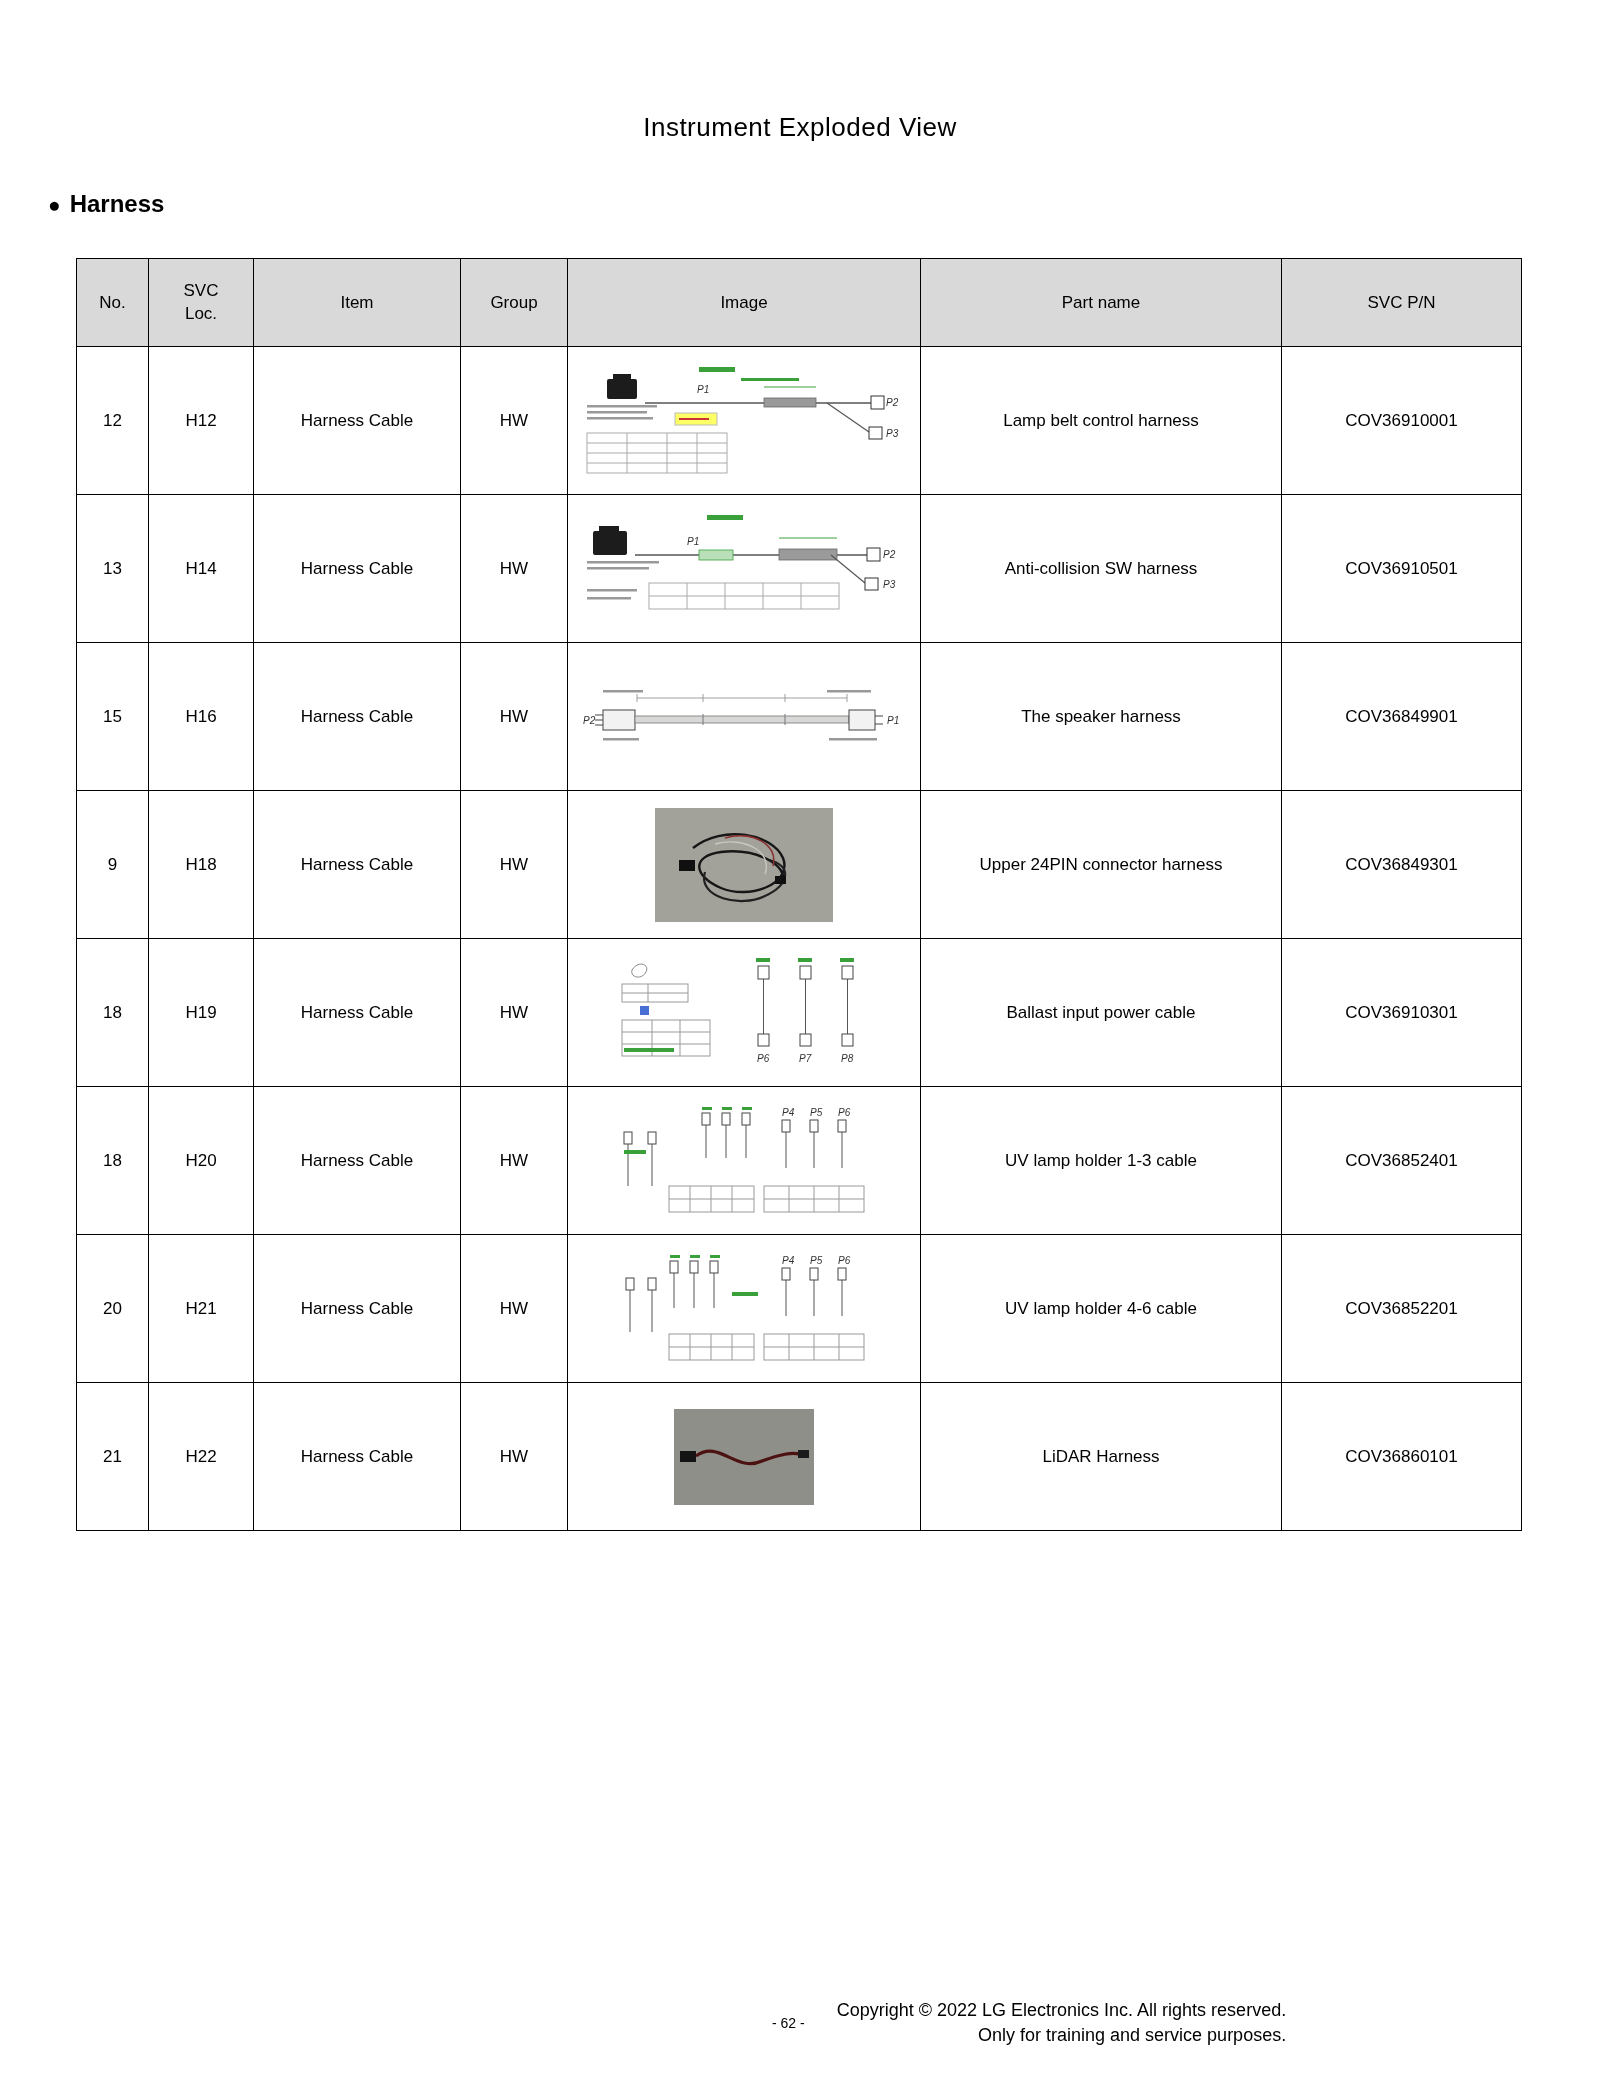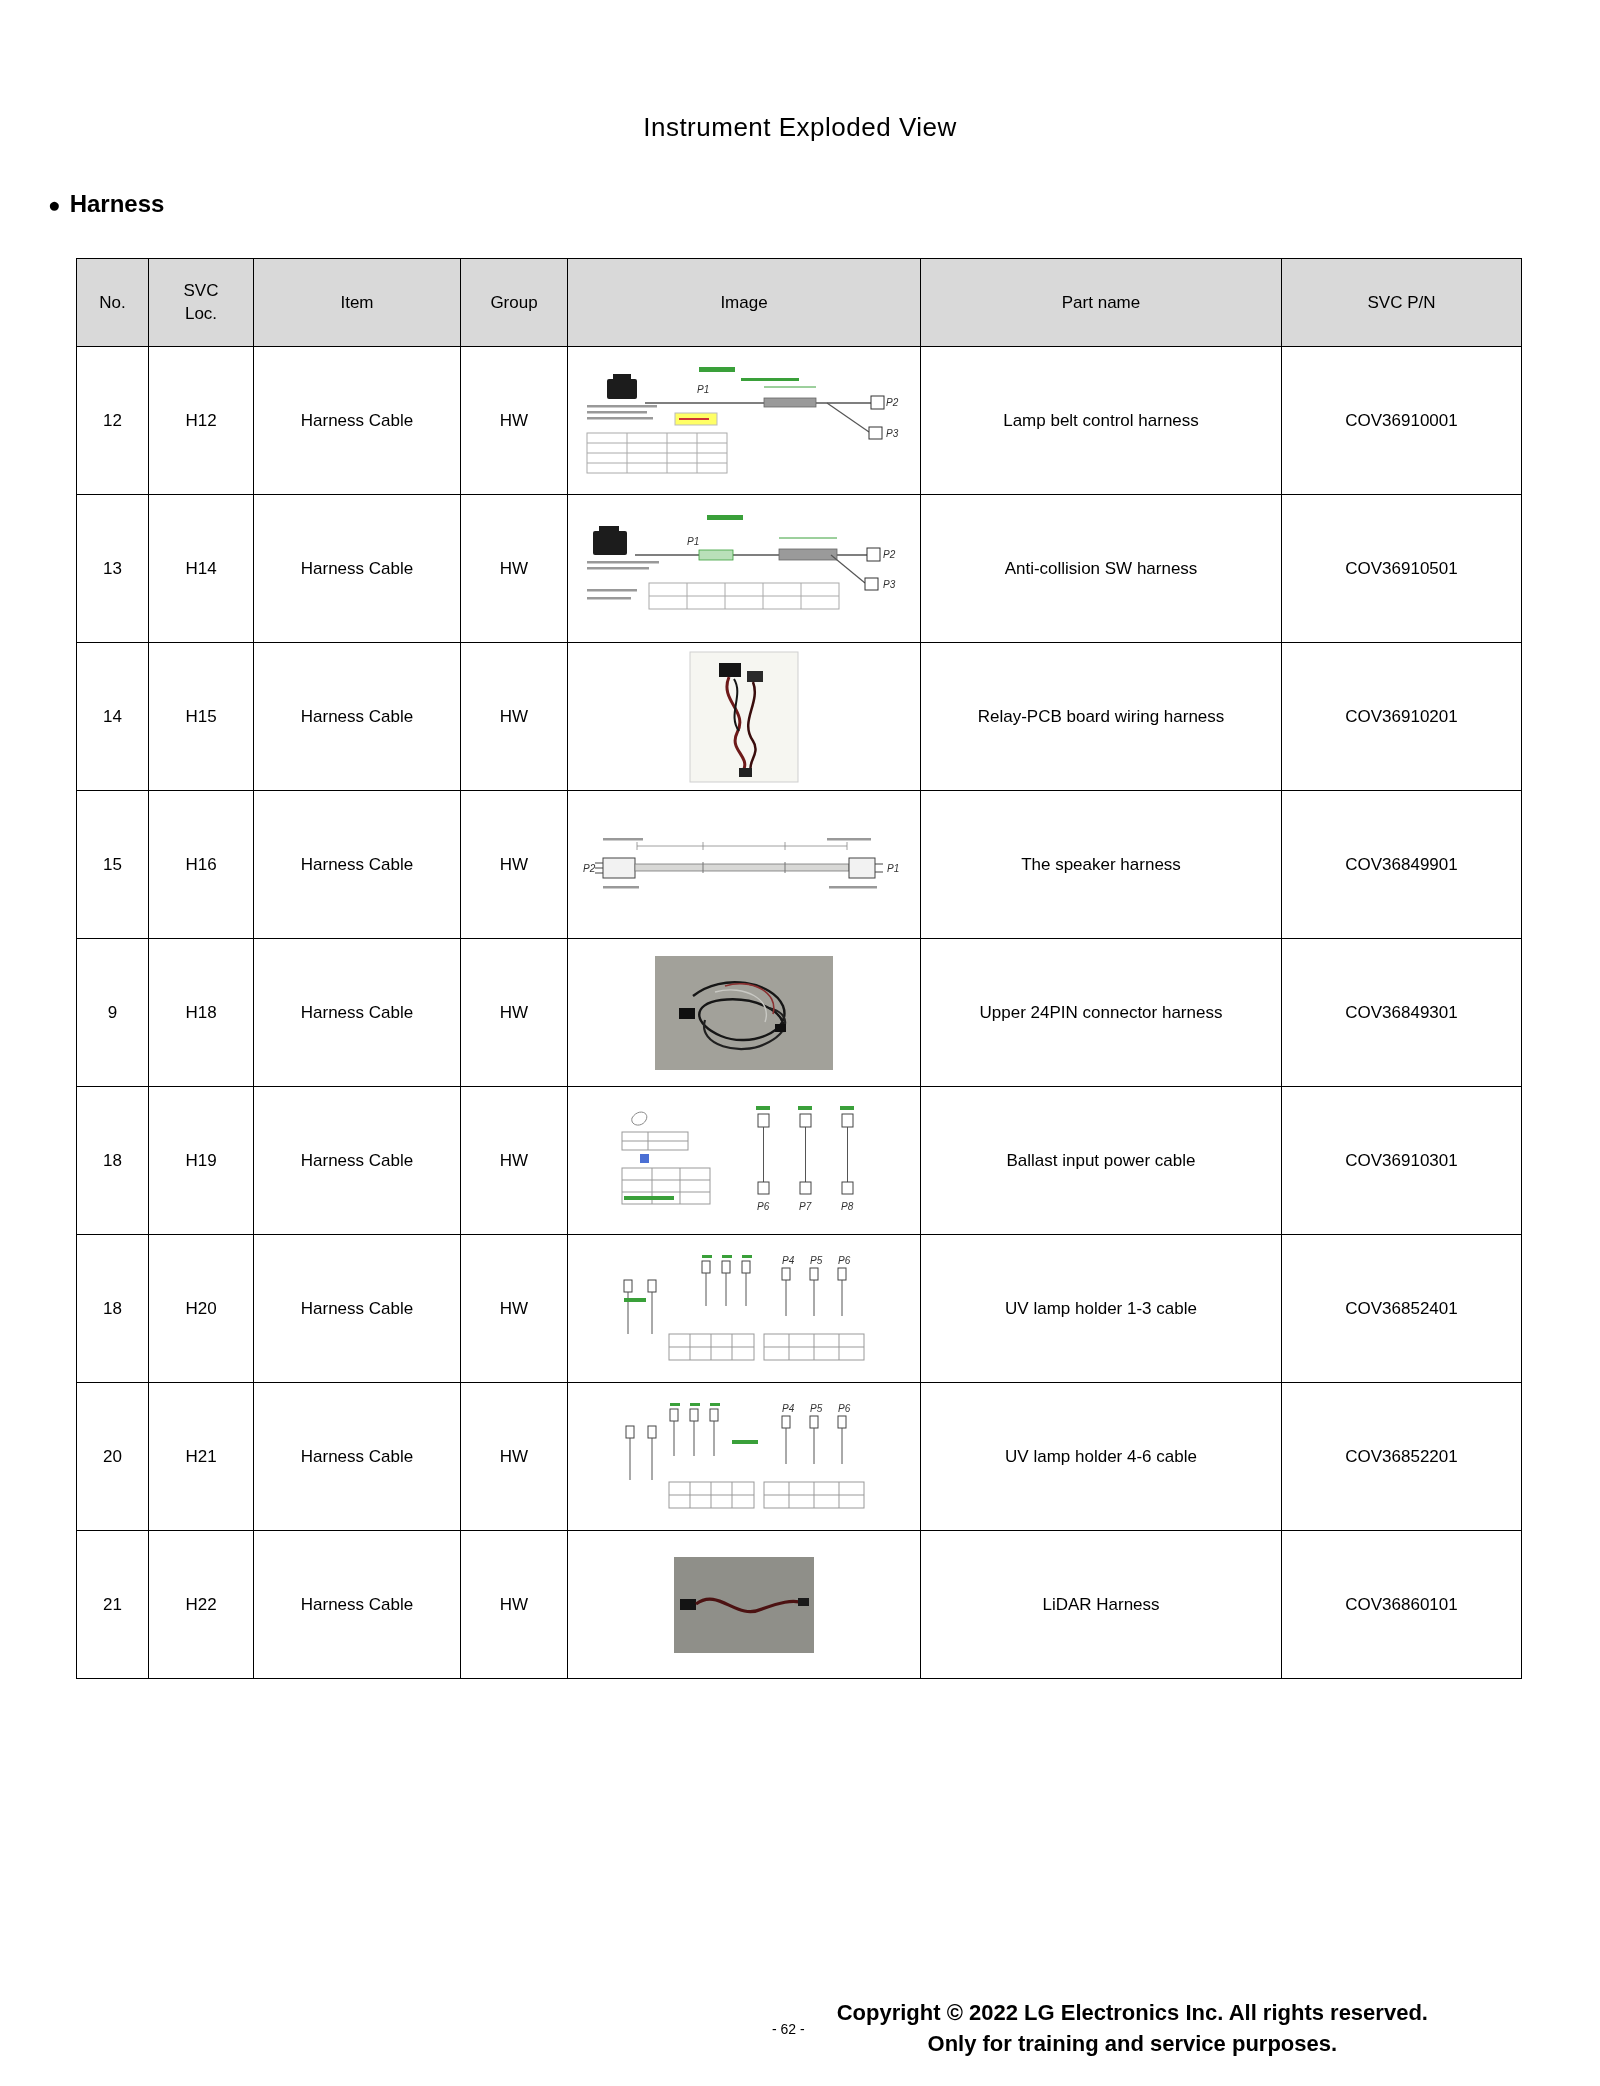--- a/index.html
+++ b/index.html
@@ -40,21 +40,21 @@
   .parts td { height: 148px; padding: 0 10px; }
   .parts td.c-img { padding: 0; font-style: italic; }
   .wrap-narrow { display: inline-block; width: 46px; line-height: 1.3; }
   svg { display: block; margin: 0 auto; }
   svg text { font-family: "Liberation Sans", sans-serif; }
   .footer {
     position: absolute; top: 1998px; left: 772px;
     display: flex; align-items: center; gap: 32px;
   }
   .footer .pagenum { font-size: 14px; }
-  .footer .copy { text-align: center; font-size: 22px; line-height: 1.4; font-weight: bold; }
+  .footer .copy { text-align: right; font-size: 18px; line-height: 1.4; }
 </style>
 </head>
 <body>
 
 <div class="page-title">Instrument Exploded View</div>
 
 <div class="section-head">
   <span class="bullet">●</span>
   <span>Harness</span>
 </div>
@@ -149,39 +149,20 @@
           <line x1="184" y1="72" x2="184" y2="98" stroke="#aaa"></line>
           <line x1="222" y1="72" x2="222" y2="98" stroke="#aaa"></line>
           <rect x="8" y="78" width="50" height="2.5" fill="#999"></rect>
           <rect x="8" y="86" width="44" height="2.5" fill="#999"></rect>
         </svg>
       </td>
       <td>Anti-collision SW harness</td>
       <td>COV36910501</td>
     </tr>
 
-    <tr>
-      <td>14</td>
-      <td>H15</td>
-      <td>Harness Cable</td>
-      <td>HW</td>
-      <td class="c-img">
-        <svg width="110" height="132" viewBox="0 0 110 132">
-          <rect x="1" y="1" width="108" height="130" fill="#f6f6f1" stroke="#cfcfcf"></rect>
-          <rect x="30" y="12" width="22" height="14" fill="#151515"></rect>
-          <rect x="58" y="20" width="16" height="11" fill="#2a2a2a"></rect>
-          <path d="M40,26 C30,50 60,60 48,82 C40,98 60,105 55,118" stroke="#6e1a1a" stroke-width="3" fill="none"></path>
-          <path d="M64,31 C72,52 50,70 64,90 C72,102 58,112 62,120" stroke="#3a0d0d" stroke-width="2.5" fill="none"></path>
-          <path d="M45,28 C55,44 38,64 50,80" stroke="#151515" stroke-width="2" fill="none"></path>
-          <rect x="50" y="117" width="13" height="9" fill="#222"></rect>
-        </svg>
-      </td>
-      <td>Relay-PCB board wiring harness</td>
-      <td>COV36910201</td>
-    </tr>
 
     <tr>
       <td>15</td>
       <td>H16</td>
       <td>Harness Cable</td>
       <td>HW</td>
       <td class="c-img">
         <svg width="330" height="66" viewBox="0 0 330 66">
           <rect x="24" y="6" width="40" height="2.5" fill="#999"></rect>
           <rect x="248" y="6" width="44" height="2.5" fill="#999"></rect>

